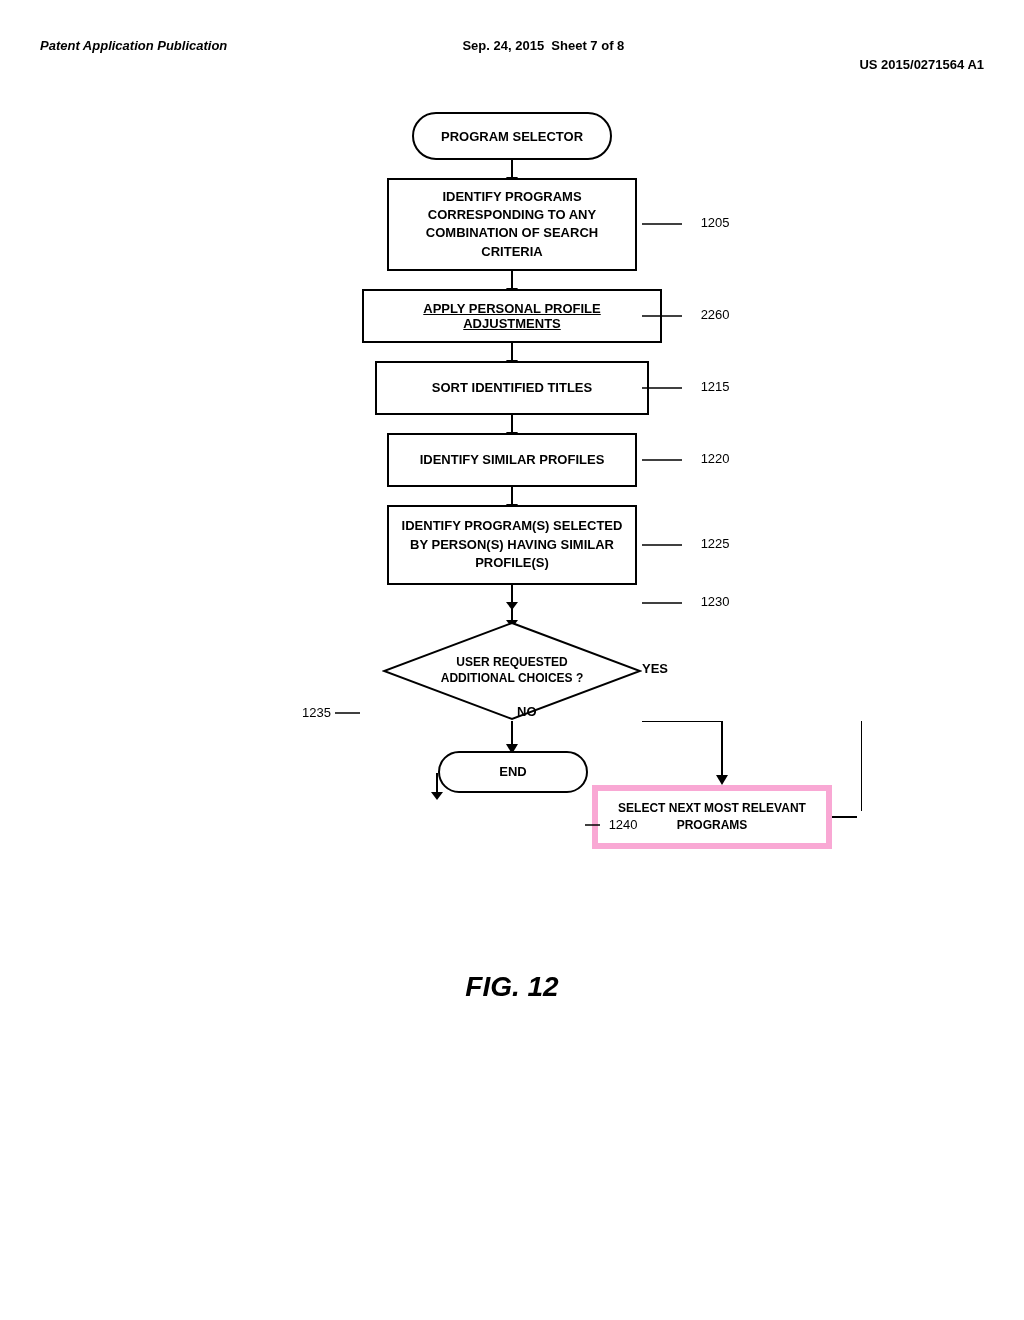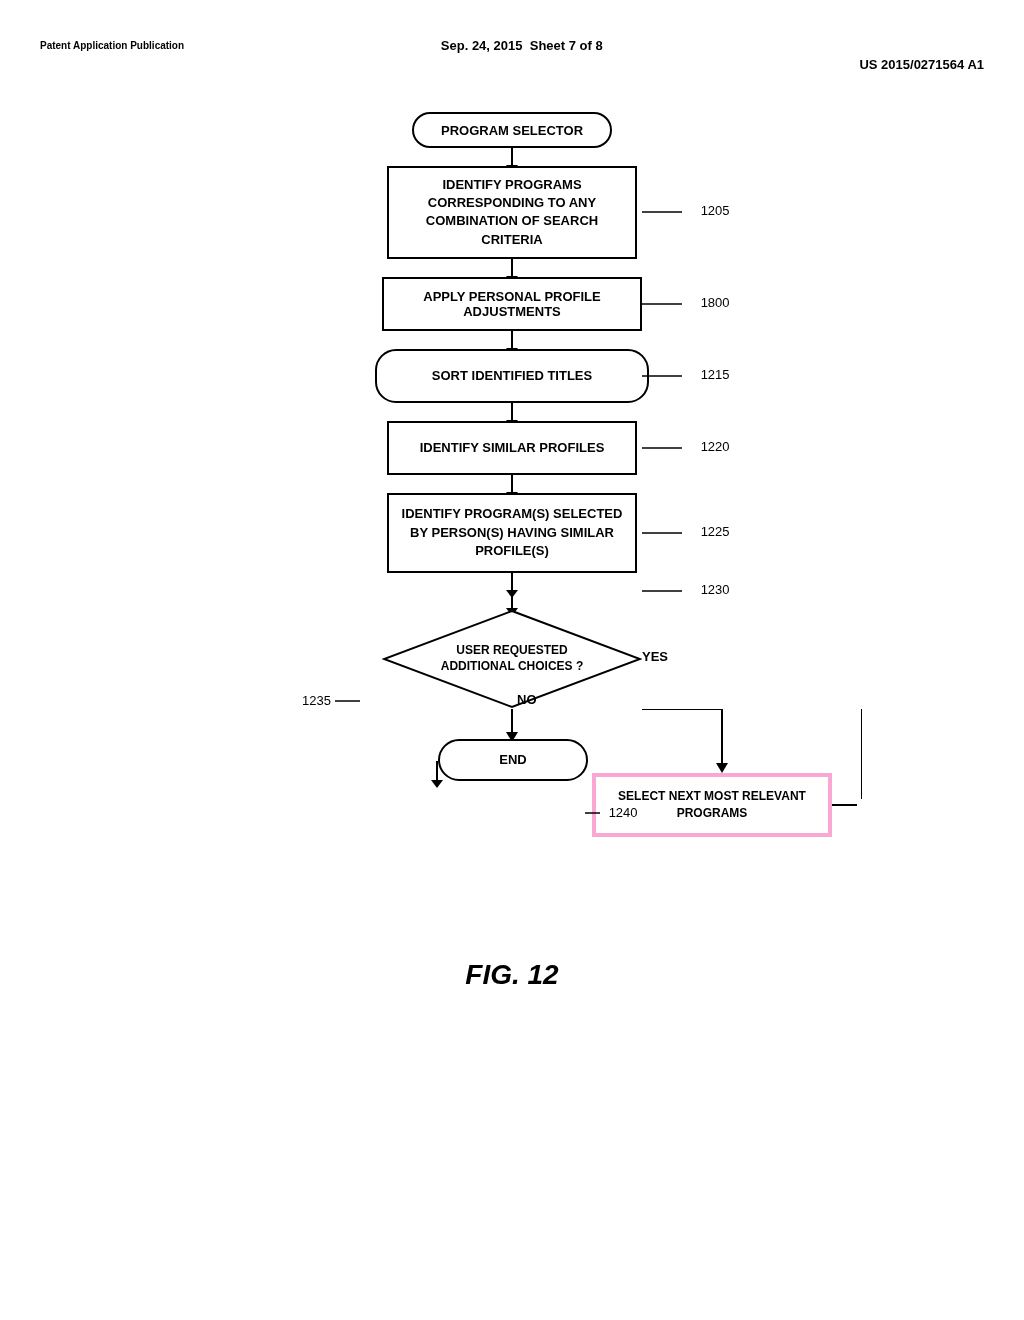--- a/index.html
+++ b/index.html
@@ -12,22 +12,23 @@
     }
 
     .header {
       display: flex;
       justify-content: space-between;
       align-items: center;
       padding: 18px 40px 10px 40px;
       border-bottom: none;
     }
     .header-left {
-      font-size: 10px;
-      font-weight: bold;
+      font-size: 13px;
+      font-weight: bold;
+      font-style: italic;
     }
     .header-center {
       font-size: 13px;
       font-weight: bold;
     }
     .header-right {
       font-size: 13px;
       font-weight: bold;
       margin-top: 39px;
     }
@@ -49,21 +50,21 @@
       display: flex;
       align-items: center;
       justify-content: center;
       background: #fff;
       position: relative;
     }
 
     .rounded-box {
       border-radius: 30px;
       width: 200px;
-      height: 36px;
+      height: 48px;
       font-size: 13px;
       font-weight: bold;
     }
 
     .rect-box {
       border-radius: 0;
       width: 240px;
       min-height: 54px;
       padding: 8px 12px;
     }
@@ -130,35 +131,35 @@
           </svg>
         <span>1205</span>
       </span>
     </div>
 
     <div style="height:18px; width:2px; background:#000; margin:0 auto; position:relative;">
       <div style="position:absolute;bottom:-7px;left:50%;transform:translateX(-50%);border-left:6px solid transparent;border-right:6px solid transparent;border-top:8px solid #000;"></div>
     </div>
 
     <div class="flow-row" style="position:relative; justify-content:center;">
-      <div class="flow-box rect-box" style="width:260px; min-height:54px;">APPLY PERSONAL PROFILE ADJUSTMENTS</div>
-      <span class="ref-num" style="left:calc(50% + 130px); top:50%; transform:translateY(-50%);">
-        <svg width="55" height="20" style="display:inline-block;vertical-align:middle;">
-            <line x1="0" y1="10" x2="40" y2="10" stroke="#000" stroke-width="1.5"></line>
-          </svg>
-        <span>1800</span>
-      </span>
-    </div>
-
-    <div style="height:18px; width:2px; background:#000; margin:0 auto; position:relative;">
-      <div style="position:absolute;bottom:-7px;left:50%;transform:translateX(-50%);border-left:6px solid transparent;border-right:6px solid transparent;border-top:8px solid #000;"></div>
-    </div>
-
-    <div class="flow-row" style="position:relative; justify-content:center;">
-      <div class="flow-box rect-box" style="width:274px; min-height:54px;border-radius:21px;">SORT IDENTIFIED TITLES</div>
+      <div class="flow-box rect-box" style="width:300px; min-height:54px;text-decoration:underline;">APPLY PERSONAL PROFILE ADJUSTMENTS</div>
+      <span class="ref-num" style="left:calc(50% + 130px); top:50%; transform:translateY(-50%);">
+        <svg width="55" height="20" style="display:inline-block;vertical-align:middle;">
+            <line x1="0" y1="10" x2="40" y2="10" stroke="#000" stroke-width="1.5"></line>
+          </svg>
+        <span>2260</span>
+      </span>
+    </div>
+
+    <div style="height:18px; width:2px; background:#000; margin:0 auto; position:relative;">
+      <div style="position:absolute;bottom:-7px;left:50%;transform:translateX(-50%);border-left:6px solid transparent;border-right:6px solid transparent;border-top:8px solid #000;"></div>
+    </div>
+
+    <div class="flow-row" style="position:relative; justify-content:center;">
+      <div class="flow-box rect-box" style="width:274px; min-height:54px;">SORT IDENTIFIED TITLES</div>
       <span class="ref-num" style="left:calc(50% + 130px); top:50%; transform:translateY(-50%);">
         <svg width="55" height="20" style="display:inline-block;vertical-align:middle;">
             <line x1="0" y1="10" x2="40" y2="10" stroke="#000" stroke-width="1.5"></line>
           </svg>
         <span>1215</span>
       </span>
     </div>
 
     <div style="height:18px; width:2px; background:#000; margin:0 auto; position:relative;">
       <div style="position:absolute;bottom:-7px;left:50%;transform:translateX(-50%);border-left:6px solid transparent;border-right:6px solid transparent;border-top:8px solid #000;"></div>
@@ -243,21 +244,21 @@
         <line x1="700" y1="90" x2="700" y2="-600" stroke="#000" stroke-width="2"></line>
         <line x1="350" y1="-600" x2="700" y2="-600" stroke="#000" stroke-width="2"></line>
 
         <polygon points="356,-606 356,-594 350,-600" fill="#000"></polygon>
       </svg>
 
       <div style="position:absolute; left:50%; top:30px; transform:translateX(-50%);">
         
       </div>
 
-      <div style="position:absolute; left:430px; top:64px; width:240px; min-height:64px; border:4px solid #f9a8d4; display:flex; align-items:center; justify-content:center; text-align:center; font-size:12px; font-weight:bold; line-height:1.4; padding:8px; background:#fff;">
+      <div style="position:absolute; left:430px; top:64px; width:240px; min-height:64px; border:6px solid #f9a8d4; display:flex; align-items:center; justify-content:center; text-align:center; font-size:12px; font-weight:bold; line-height:1.4; padding:8px; background:#fff;">
         <span>SELECT NEXT MOST RELEVANT PROGRAMS</span>
       </div>
 
       <div style="position:absolute; left:423px; top:96px; font-size:13px;">
         <svg style="display:inline-block;vertical-align:middle;" width="20" height="15">
             <line x1="0" y1="7" x2="15" y2="7" stroke="#000" stroke-width="1.5"></line>
           </svg>
         <span>1240</span>
       </div>
 

